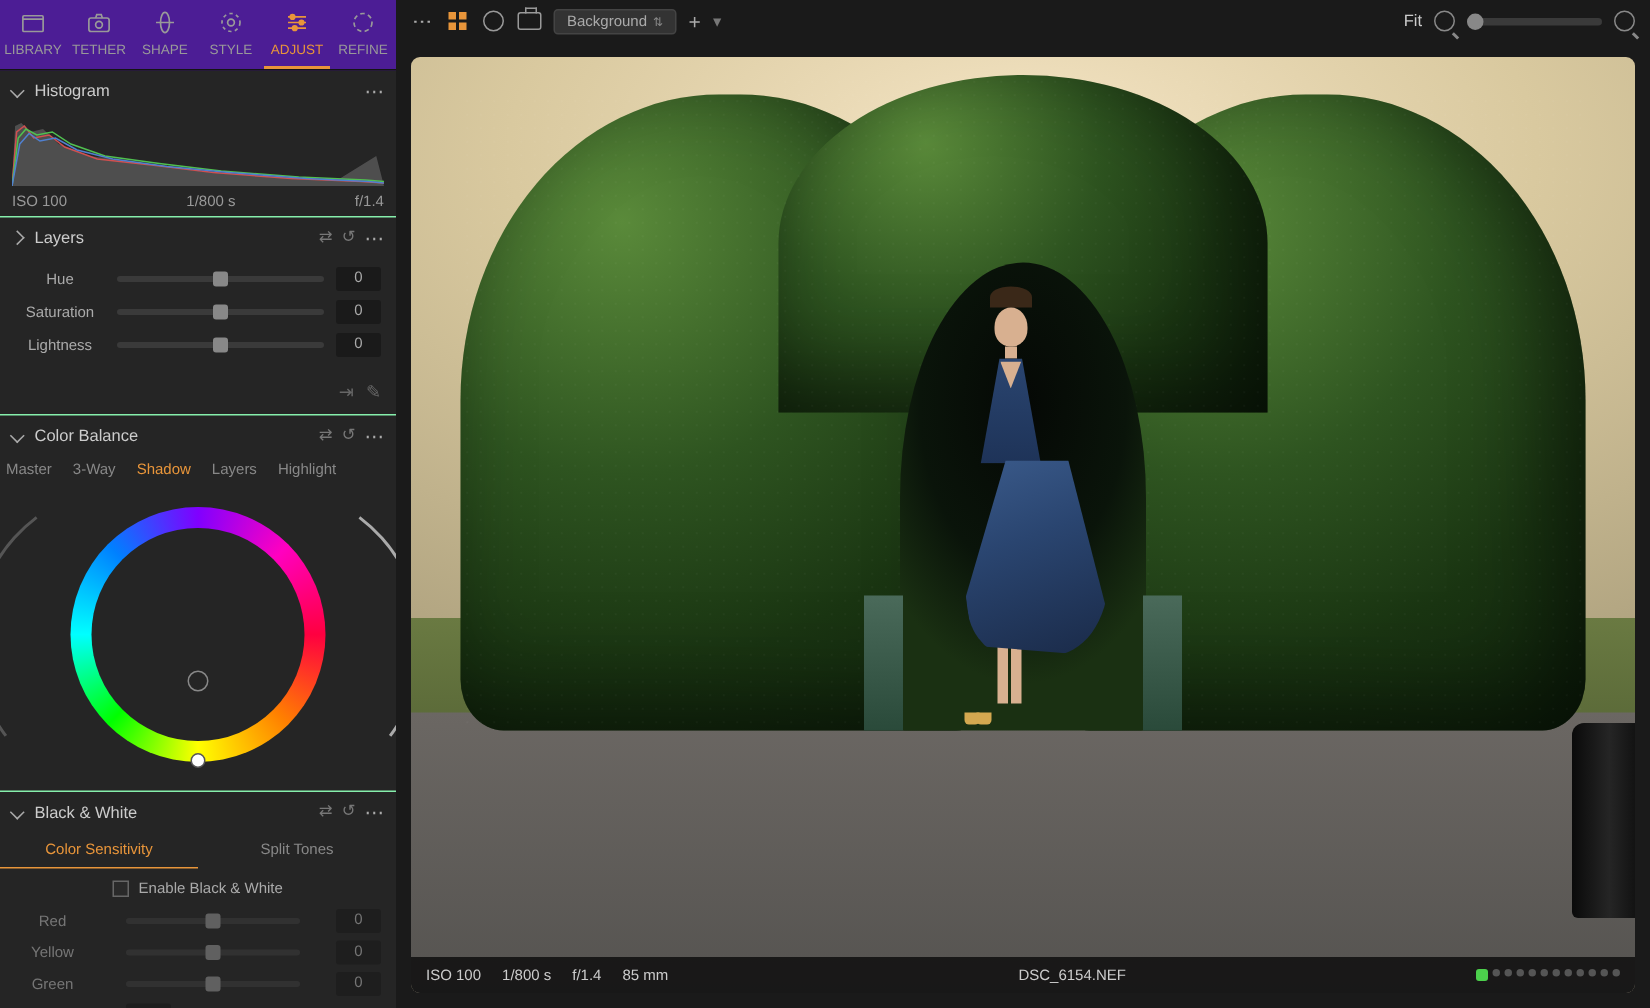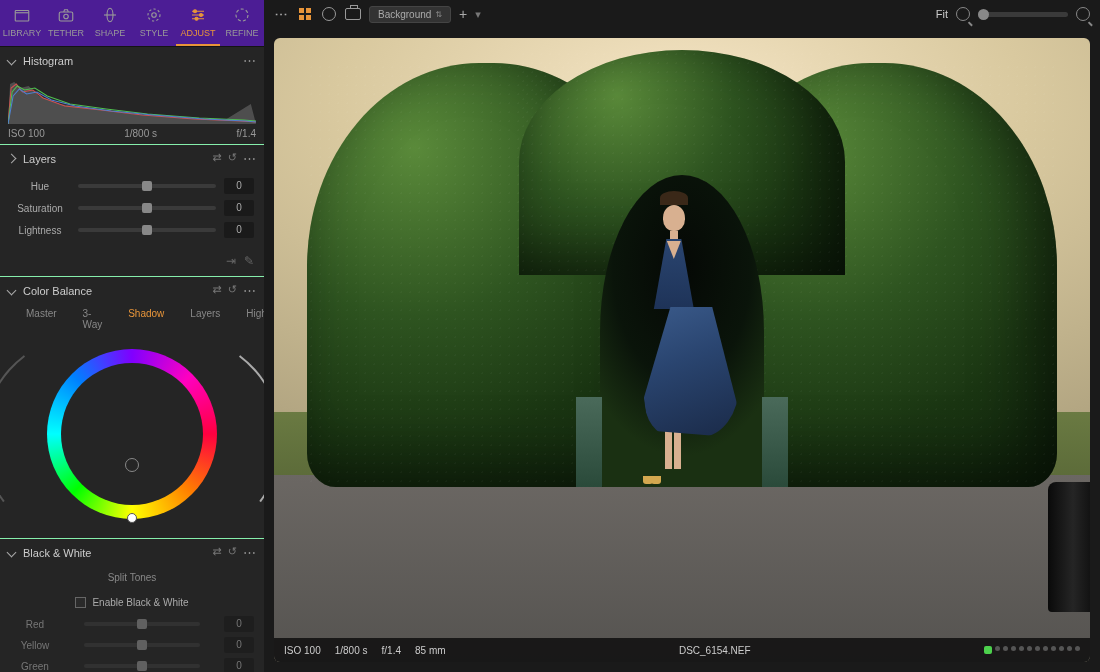--- a/index.html
+++ b/index.html
@@ -19,21 +19,21 @@
 .histogram{height:70px;padding:0 8px;position:relative}
 .hist-svg{width:100%;height:50px}
 .hist-meta{display:flex;justify-content:space-between;font-size:10px;color:#999;padding:2px 0}
 .sliders{padding:6px 10px}
 .slider-row{display:flex;align-items:center;gap:8px;margin-bottom:6px}
 .slider-label{width:60px;text-align:center;font-size:10px;color:#aaa}
 .slider-track{flex:1;height:4px;background:#3a3a3a;border-radius:2px;position:relative}
 .slider-thumb{position:absolute;top:-3px;left:50%;width:10px;height:10px;background:#888;border-radius:2px;transform:translateX(-50%)}
 .slider-val{width:30px;height:16px;background:#1a1a1a;color:#aaa;font-size:10px;text-align:center;line-height:16px;border-radius:2px}
 .little-icons{display:flex;justify-content:flex-end;gap:8px;padding:4px 10px 8px;color:#666;font-size:12px}
-.cb-tabs{display:flex;gap:26px;padding:4px 26px 8px;font-size:10px;color:#888}
+.cb-tabs{display:flex;gap:14px;padding:4px 4px 8px;font-size:10px;color:#888}
 .cb-tabs span.active{color:#e8953a}
 .cb-wheel-wrap{display:flex;justify-content:center;align-items:center;padding:8px 0 16px;position:relative;height:200px}
 .wheel{width:170px;height:170px;border-radius:50%;position:relative}
 .wheel-ring{position:absolute;inset:0;border-radius:50%;background:conic-gradient(from 90deg,#ff0040,#ff8000,#ffff00,#00ff00,#00ffff,#0080ff,#8000ff,#ff00c0,#ff0040)}
 .wheel-inner{position:absolute;inset:14px;border-radius:50%;background:#252525}
 .wheel-dot{position:absolute;bottom:-4px;left:50%;width:10px;height:10px;border-radius:50%;background:#fff;border:1px solid #555;transform:translateX(-50%)}
 .wheel-center{position:absolute;top:68%;left:50%;width:14px;height:14px;border:1.5px solid #888;border-radius:50%;transform:translate(-50%,-50%)}
 .arc{position:absolute;width:210px;height:210px;border-radius:50%}
 .arc.left{border:2px solid #555;border-right-color:transparent;border-top-color:transparent;border-bottom-color:transparent;left:-18px;top:-4px;transform:rotate(8deg)}
 .arc.right{border:2px solid #aaa;border-left-color:transparent;border-top-color:transparent;border-bottom-color:transparent;right:-18px;top:-4px;transform:rotate(-8deg)}
@@ -240,20 +240,21 @@
       <div class="panel-header">
         <span class="chev"></span>
         <span class="title">Black &amp; White</span>
         <span class="icons">
           <span>⇄</span>
           <span>↺</span>
           <span class="dots">⋯</span>
         </span>
       </div>
       <div class="bw-tabs">
+        <span class="active">Color Sensitivity</span>
         <span>Split Tones</span>
       </div>
       <div class="bw-enable">
         <span class="ckbx"></span>
         <span>Enable Black &amp; White</span>
       </div>
       <div class="bw-list">
         <div class="bw-row">
             <span class="slider-label">Red</span>
             <div class="slider-track">

